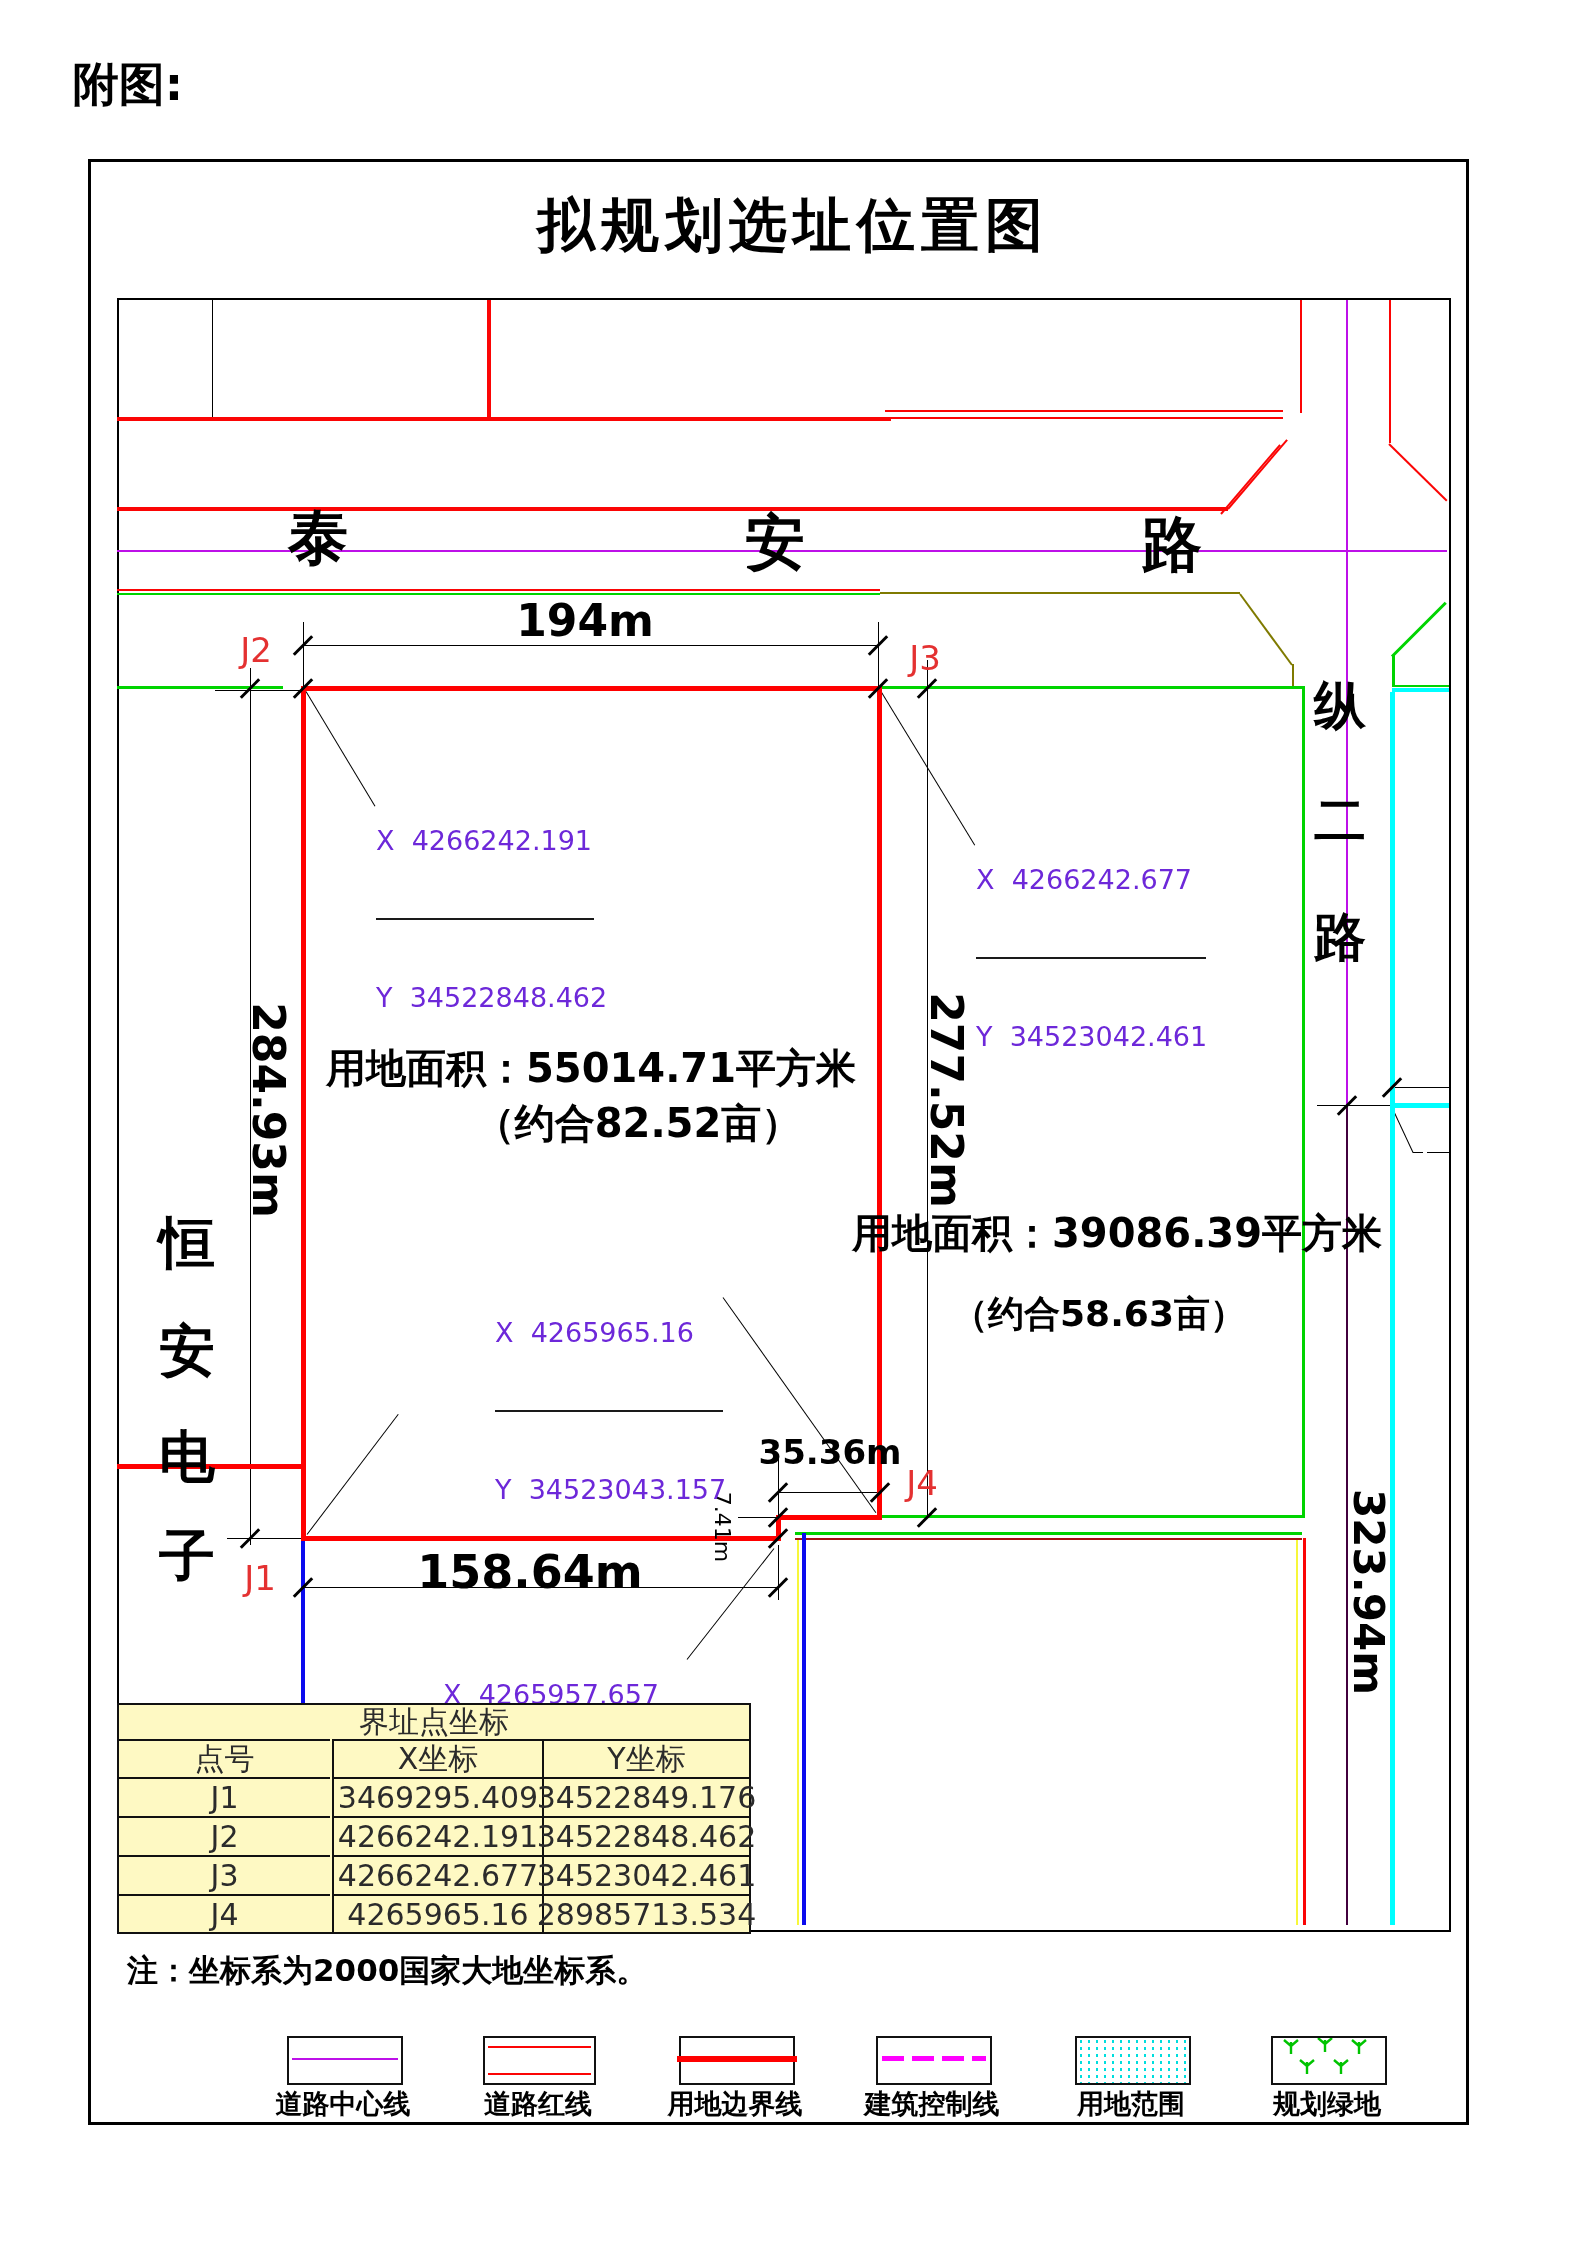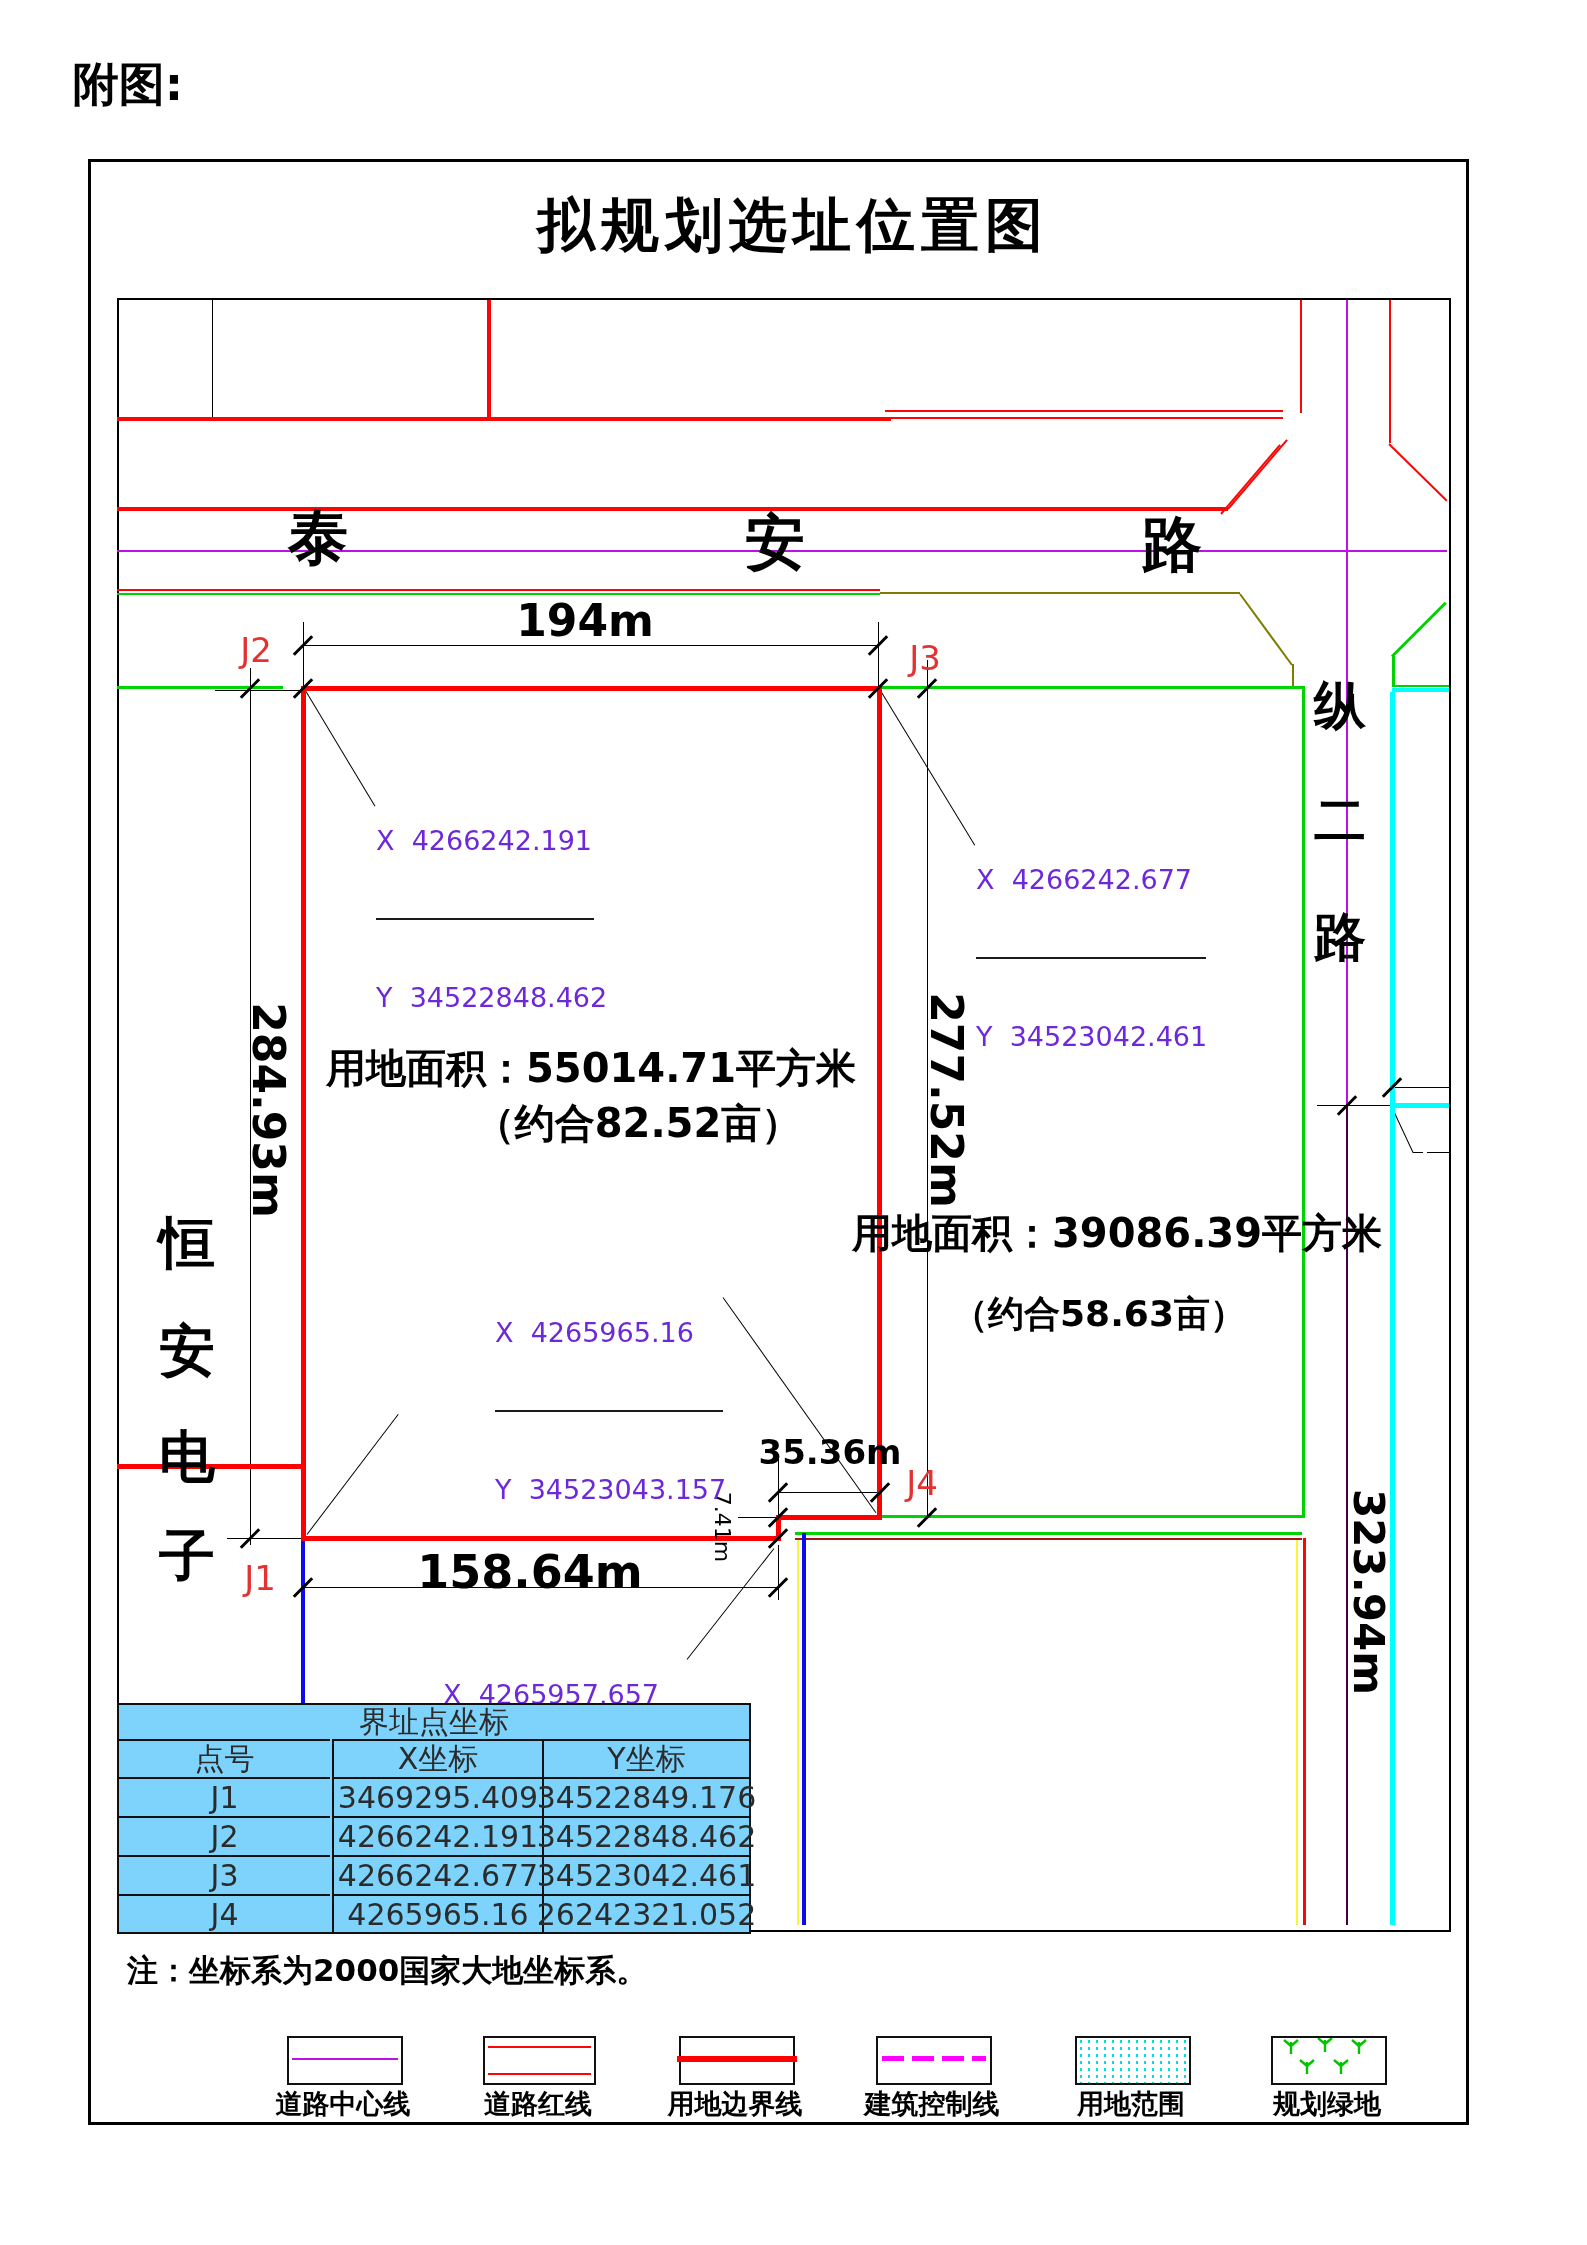--- a/index.html
+++ b/index.html
@@ -11,21 +11,21 @@
   .diag{position:absolute;height:2px;background:#f00;transform-origin:0 50%;}
   .tick{position:absolute;width:26px;height:3px;background:#000;transform:rotate(-45deg);}
   .txt{position:absolute;white-space:pre;transform:translate(-50%,-50%);}
   .rot{transform:translate(-50%,-50%) rotate(90deg);}
   .cjk{font-weight:bold;color:#000;}
   .red-label{color:#e43131;font-size:34px;}
   .co{position:absolute;font-size:27px;color:#6d28d9;white-space:pre;line-height:1.12;}
   .co .rule{height:2px;background:#1a1a1a;margin:1px 0 2px 0;}
   .frame{position:absolute;border:3px solid #000;}
   .mapborder{position:absolute;border:2px solid #000;}
-  .tbl{position:absolute;border:2px solid #111;background:#7dd3fc;}
+  .tbl{position:absolute;border:2px solid #111;background:#fef9c3;}
   .tbl .cell{position:absolute;display:flex;align-items:center;justify-content:center;
              font-size:30px;color:#2b2b2b;border-left:2px solid #111;border-top:2px solid #111;}
   .tbl .noleft{border-left:none;}
   .tbl .notop{border-top:none;}
   .lg-box{position:absolute;width:112px;height:45px;border:2px solid #111;background:#fff;}
   .lg-label{position:absolute;font-size:27px;font-weight:bold;color:#000;transform:translate(-50%,0);white-space:pre;}
   .dim{color:#000;font-weight:bold;}
 </style>
 </head>
 <body>
@@ -201,21 +201,21 @@
     <div class="cell noleft" style="left:0;top:111px;width:211px;height:37px;">J2</div>
     <div class="cell" style="left:213px;top:111px;width:208px;height:37px;">4266242.191</div>
     <div class="cell" style="left:423px;top:111px;width:205px;height:37px;">34522848.462</div>
 
     <div class="cell noleft" style="left:0;top:150px;width:211px;height:37px;">J3</div>
     <div class="cell" style="left:213px;top:150px;width:208px;height:37px;">4266242.677</div>
     <div class="cell" style="left:423px;top:150px;width:205px;height:37px;">34523042.461</div>
 
     <div class="cell noleft" style="left:0;top:189px;width:211px;height:36px;">J4</div>
     <div class="cell" style="left:213px;top:189px;width:208px;height:36px;">4265965.16</div>
-    <div class="cell" style="left:423px;top:189px;width:205px;height:36px;">26242321.052</div>
+    <div class="cell" style="left:423px;top:189px;width:205px;height:36px;">28985713.534</div>
   </div>
 
   <div class="abs cjk" style="left:127px;top:1950px;font-size:31px;white-space:pre;">注：坐标系为2000国家大地坐标系。</div>
 
   <div class="lg-box" style="left:287px;top:2036px;">
     <div style="position:absolute;left:3px;right:3px;top:20px;height:2px;background:#bd10e8;"></div>
   </div>
   <div class="lg-label" style="left:343px;top:2086px;">道路中心线</div>
 
   <div class="lg-box" style="left:483px;top:2036px;width:109px;">

